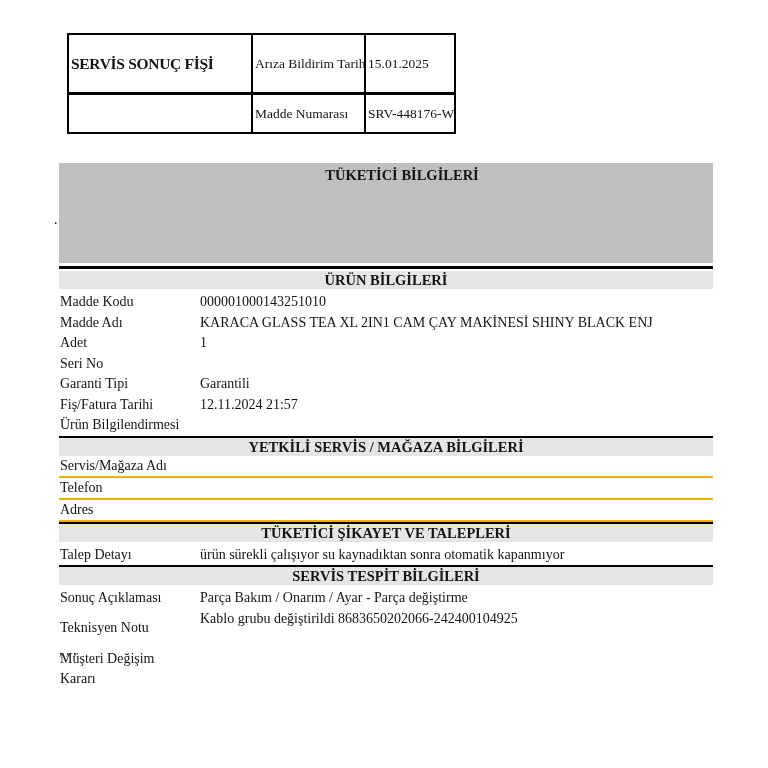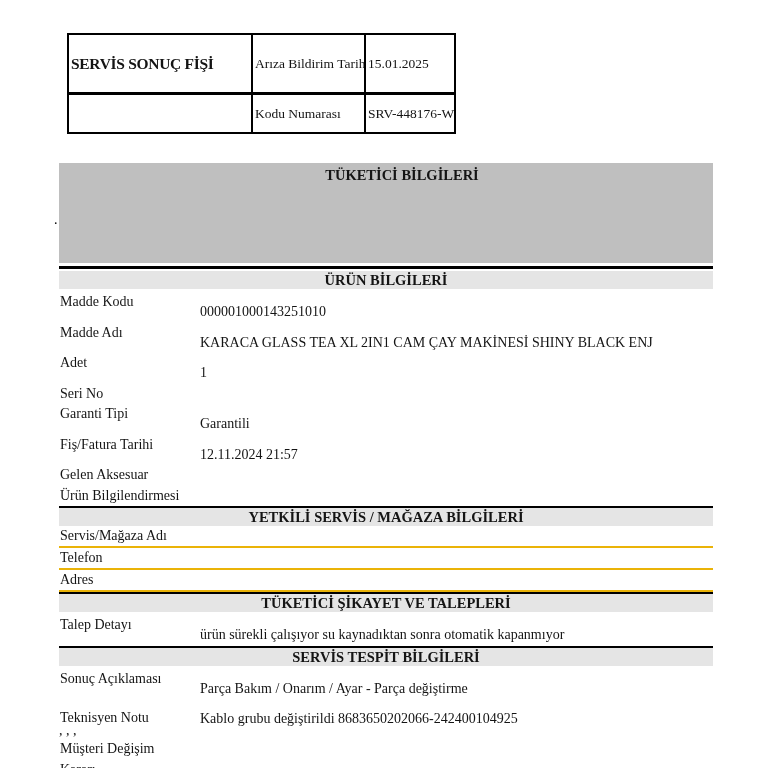--- a/index.html
+++ b/index.html
@@ -81,21 +81,21 @@
   }
   .bar.bt { border-top: 2px solid #000; }
   .sec-rows { padding-top: 3px; }
   .frow { display: flex; line-height: 20.5px; font-size: 14px; }
   .frow .lbl {
     flex: 0 0 141px;
     box-sizing: border-box;
     padding-left: 1px;
     padding-right: 8px;
   }
-  .frow .val { flex: 1; margin-top: 10px; }
+  .frow .val { flex: 1; }
   .frow .val.narrow-adi { max-width: 482px; }
   .frow .val.narrow-complaint { max-width: 482px; }
   .frow.underline {
     border-bottom: 2px solid #eab308;
     height: 20px;
     line-height: 19px;
     flex-direction: column;
   }
   .frow.tech-note { min-height: 40px; }
   .frow.tech-note .lbl { padding-top: 9px; }
@@ -107,21 +107,21 @@
 <div id="page">
 
   <div class="htable">
     <div class="htable-row r1">
       <div class="hcell c1">SERVİS SONUÇ FİŞİ</div>
       <div class="hcell c2">Arıza Bildirim Tarihi</div>
       <div class="hcell c3">15.01.2025</div>
     </div>
     <div class="htable-row r2">
       <div class="hcell c1"></div>
-      <div class="hcell c2">Kodu Numarası</div>
+      <div class="hcell c2">Madde Numarası</div>
       <div class="hcell c3">SRV-448176-W0G2G</div>
     </div>
   </div>
 
   <div id="consumer-box">
     <div class="box-title">TÜKETİCİ BİLGİLERİ</div>
   </div>
   <div id="consumer-dot">.</div>
 
   <div id="divider"></div>
@@ -148,24 +148,20 @@
       </div>
       <div class="frow">
         <div class="lbl">Garanti Tipi</div>
         <div class="val">Garantili</div>
       </div>
       <div class="frow">
         <div class="lbl">Fiş/Fatura Tarihi</div>
         <div class="val">12.11.2024 21:57</div>
       </div>
       <div class="frow">
-        <div class="lbl">Gelen Aksesuar</div>
-        <div class="val"></div>
-      </div>
-      <div class="frow">
         <div class="lbl">Ürün Bilgilendirmesi</div>
         <div class="val"></div>
       </div>
     </div>
 
     <div class="bar bt">YETKİLİ SERVİS / MAĞAZA BİLGİLERİ</div>
     <div>
       <div class="frow underline">
         <div class="lbl">Servis/Mağaza Adı</div>
         <div class="val"></div>

